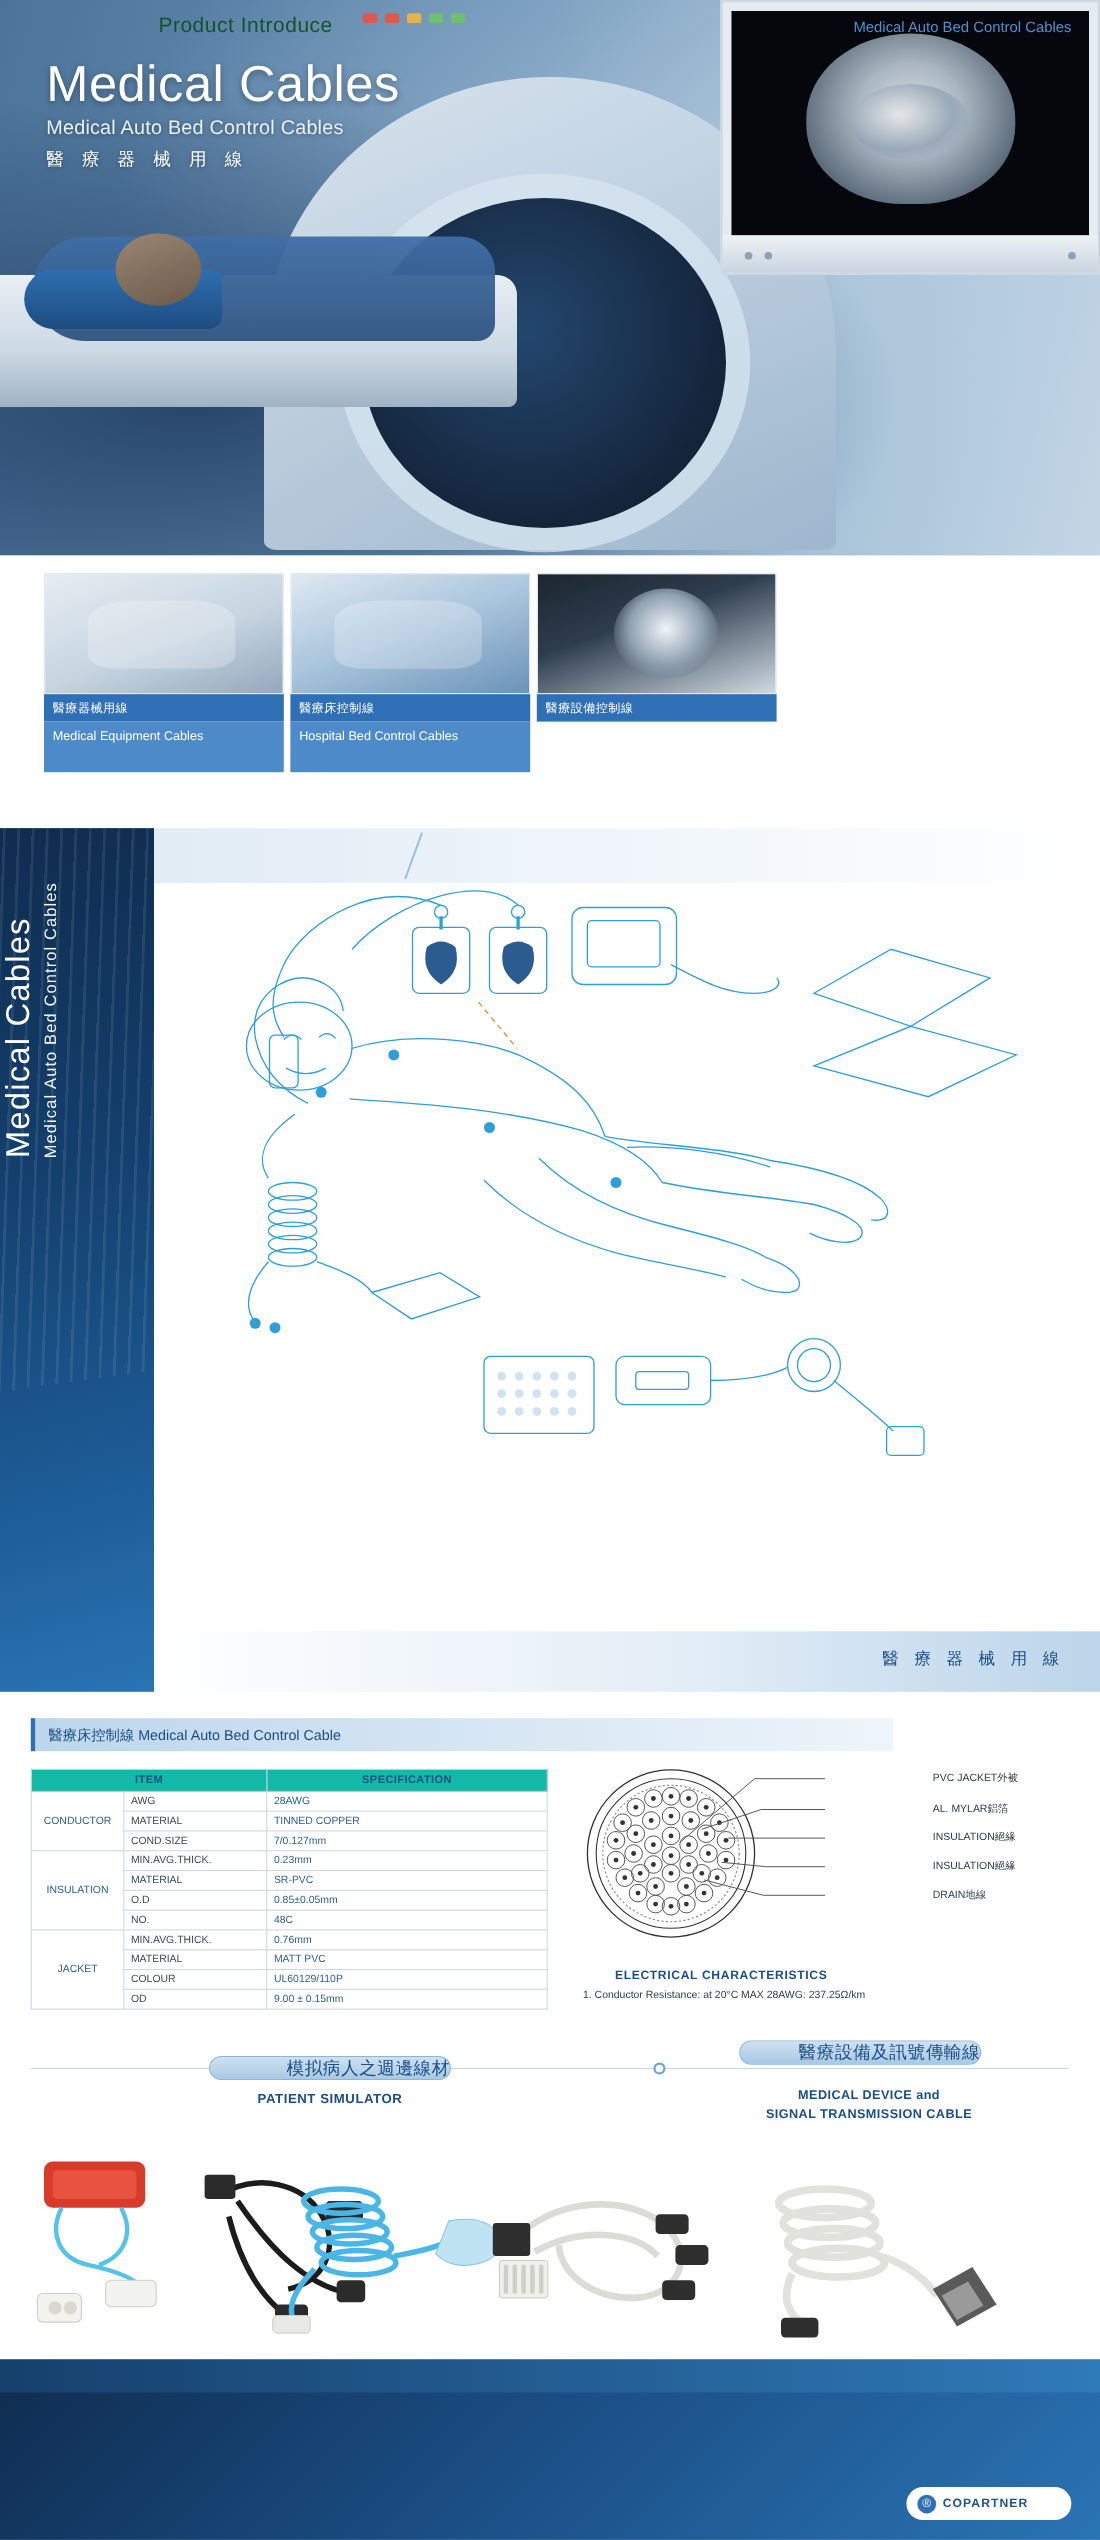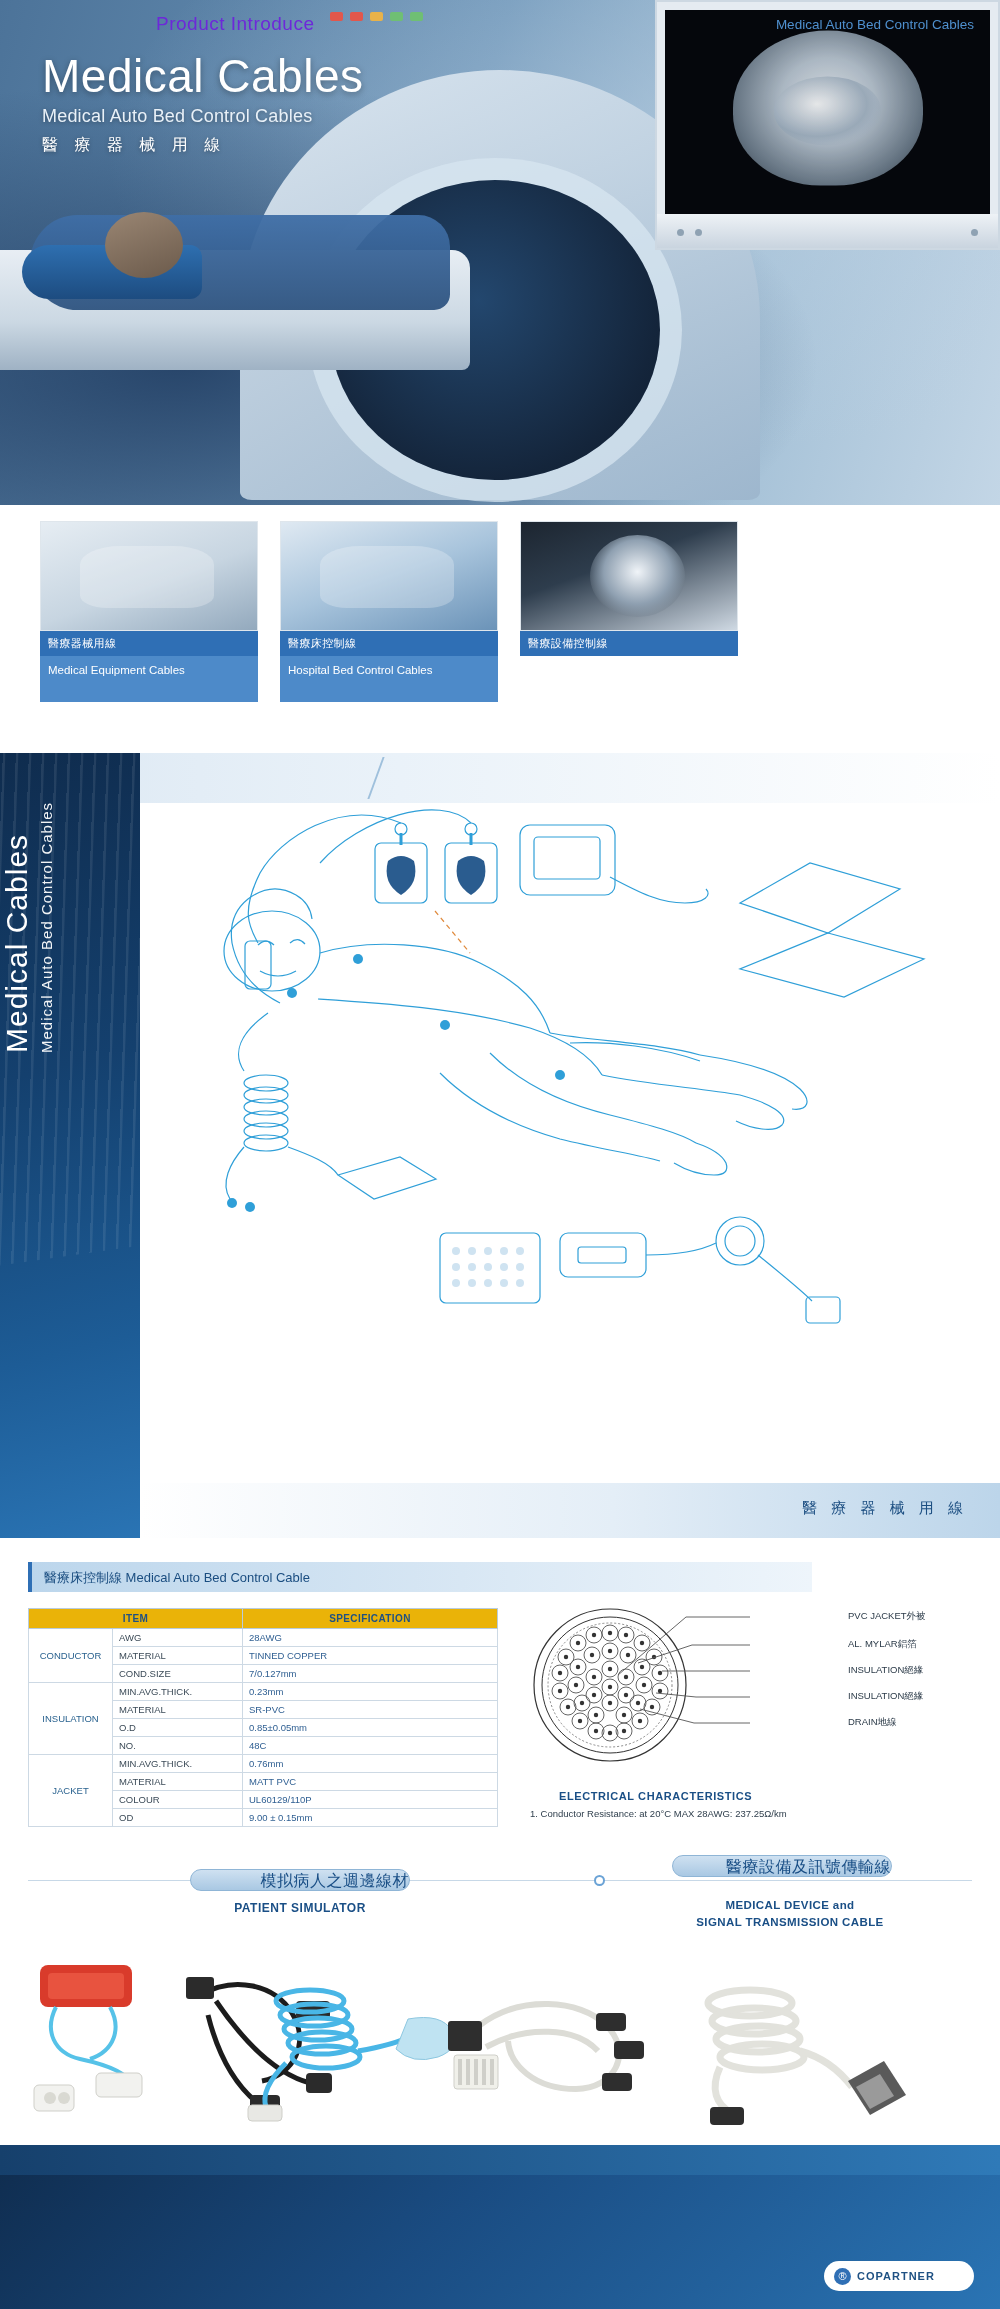--- a/index.html
+++ b/index.html
@@ -101,21 +101,21 @@
   .hero-cn {
     font-size:16px; color:#ffffff; margin-top:8px; letter-spacing:6px;
     text-shadow:0 1px 4px rgba(0,0,0,.35);
   }
 
   
   .thumbs {
     position:absolute; top:505px; left:0; width:1000px; height:248px;
     background:#ffffff;
     padding:16px 40px 0 40px;
-    display:flex; gap:22px;
+    display:flex; gap:6px;
   }
   .thumb { width:218px; }
   .thumb-img {
     width:218px; height:110px; border:1px solid #dfe6ec; overflow:hidden; position:relative;
   }
   .t1 { background:linear-gradient(160deg,#e6edf3 0%,#c7d5e1 55%,#93a9bd 100%); }
   .t2 { background:linear-gradient(160deg,#dfe9f2 0%,#a8c4dc 50%,#6b93b8 100%); }
   .t3 { background:linear-gradient(160deg,#1c2530 0%,#2e3d4d 40%,#cfd9e3 100%); }
   .t4 { background:linear-gradient(160deg,#eef2f6 0%,#d2dde7 50%,#a9bccd 100%); }
   .thumb-img:before {
@@ -145,21 +145,21 @@
   
   .intro-band {
     position:absolute; top:753px; left:0; width:1000px; height:50px;
     background:linear-gradient(90deg,#dce8f3 0%,#eaf2f9 40%,#ffffff 100%);
   }
   .intro-band:before {
     content:""; position:absolute; left:0; top:0; width:140px; height:50px;
     background:linear-gradient(90deg,#14365e,#1d5c96);
   }
   .intro-title {
-    position:absolute; left:156px; top:13px; font-size:19px; color:#6d28d9; letter-spacing:.5px;
+    position:absolute; left:144px; top:13px; font-size:19px; color:#14532d; letter-spacing:.5px;
   }
   .intro-slash {
     position:absolute; left:375px; top:4px; width:2px; height:42px;
     background:#9fc0dc; transform:skewX(-20deg);
   }
   .intro-right {
     position:absolute; right:26px; top:17px; font-size:13.5px; color:#4f90cf;
   }
 
   
@@ -202,21 +202,21 @@
   }
   .spec-header span {
     position:absolute; left:12px; top:7px; font-size:13px; color:#1a4d80;
   }
 
   table.spec {
     position:absolute; top:1608px; left:28px; width:470px;
     border-collapse:collapse; font-size:9.5px; color:#3b4a57;
   }
   table.spec th {
-    background:#eab308; border:1px solid #b9ccdd; color:#1f5183;
+    background:#14b8a6; border:1px solid #b9ccdd; color:#1f5183;
     font-size:10px; padding:4px 13px; font-weight:bold; letter-spacing:.4px;
   }
   table.spec td {
     border:1px solid #cdd9e4; padding:3px 6px; height:16px;
   }
   td.grp { width:84px; text-align:center; color:#2a628f; }
   td.sub { width:130px; }
   td.val { color:#2f5f92; }
 
   

